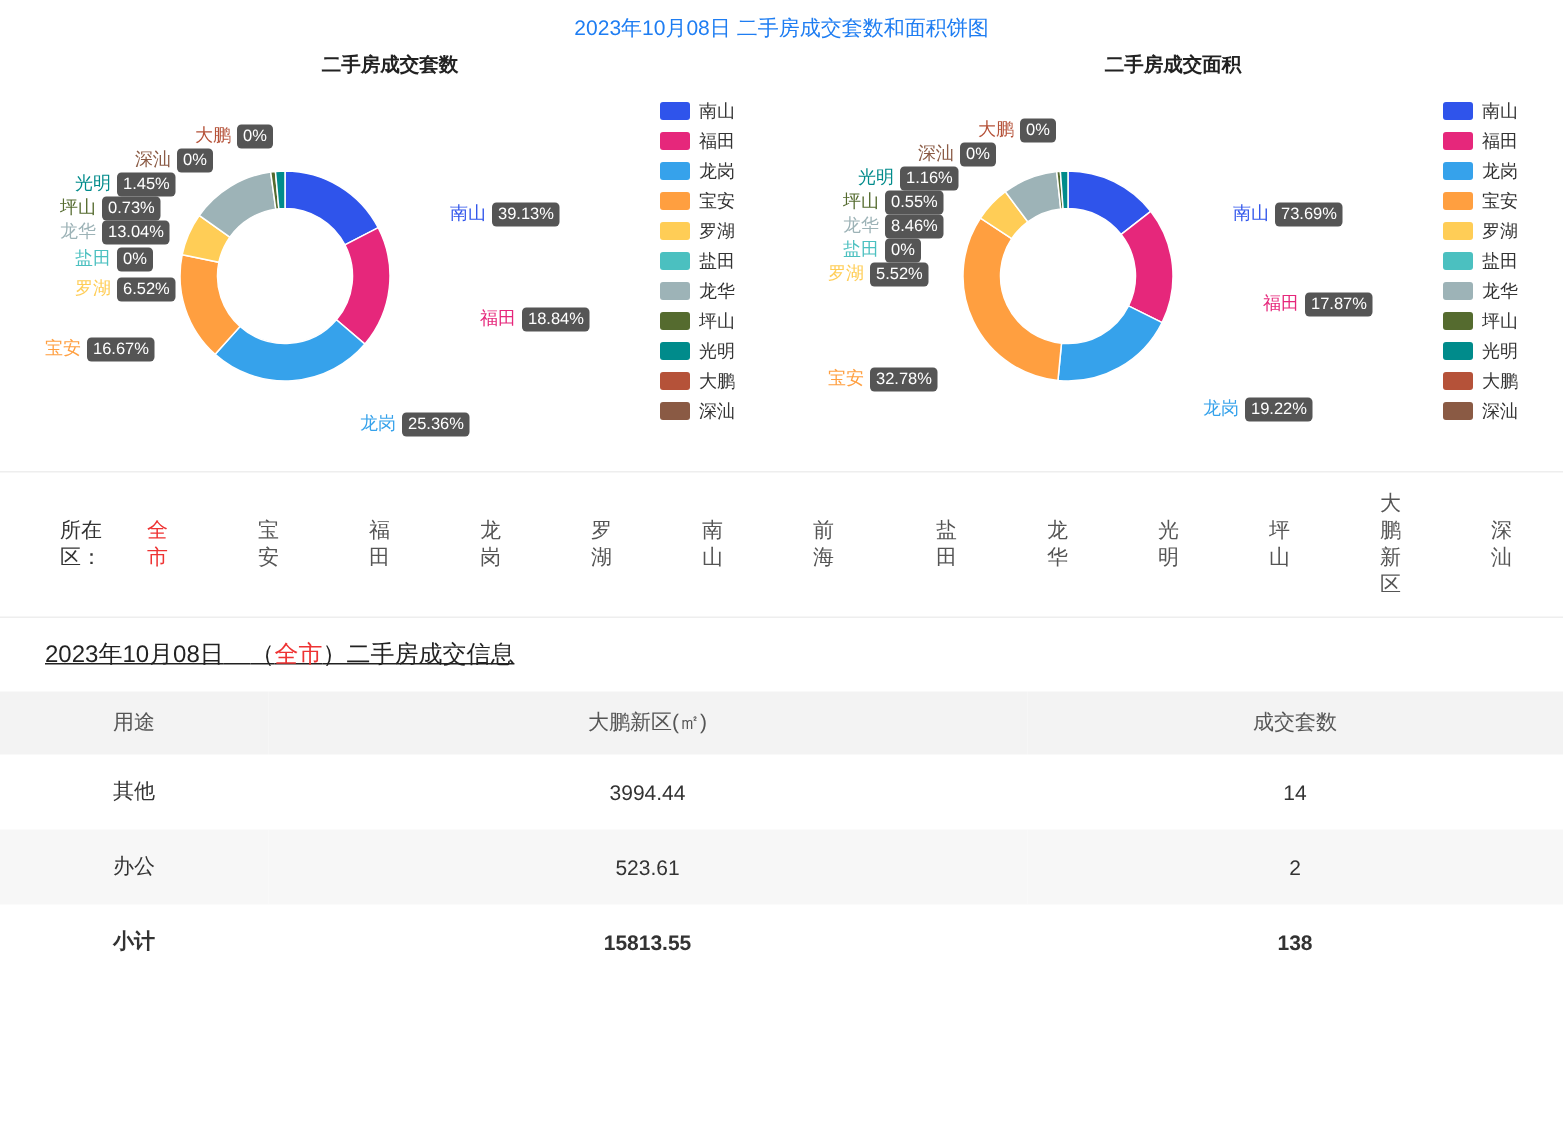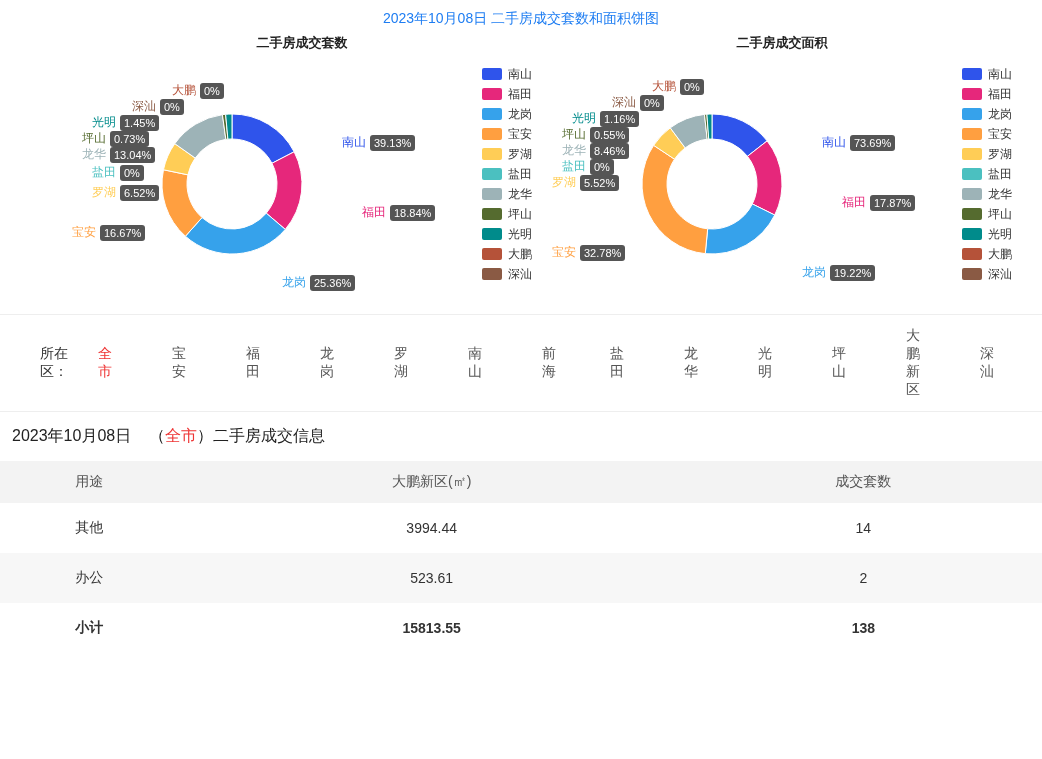--- a/index.html
+++ b/index.html
@@ -11,21 +11,21 @@
     width: 1042px;
   }
   .page-title {
     text-align: center;
     color: #1e7df2;
     font-size: 14px;
     padding: 10px 0 6px;
   }
   .charts-row {
     display: flex;
-    justify-content: flex-end;
+    justify-content: space-between;
     padding: 0 20px 10px;
   }
   .chart-wrap {
     position: relative;
     width: 480px;
     height: 260px;
   }
   .chart-title {
     position: absolute;
     top: 0;
@@ -73,23 +73,24 @@
     border-bottom: 1px solid #eee;
     font-size: 14px;
     color: #555;
     margin-top: 10px;
   }
   .tabs .label { color: #333; }
   .tabs .tab { cursor: pointer; }
   .tabs .tab.active { color: #e33; }
 
   .section-title {
-    padding: 14px 12px;
+    padding: 14px 30px;
     font-size: 16px;
     color: #222;
+    text-decoration: underline;
   }
   .section-title .red { color: #e33; }
 
   table.data {
     width: 100%;
     border-collapse: collapse;
     text-align: center;
     font-size: 14px;
   }
   table.data th {
@@ -331,21 +332,21 @@
 
 <div class="tabs">
   <span class="label">所在区：</span>
   <span id="tabs-container" style="display: contents;"></span>
 <span class="tab active" style="margin-right: 30px;">全市</span>
     <span class="tab" style="margin-right: 30px;">宝安</span>
     <span class="tab" style="margin-right: 30px;">福田</span>
     <span class="tab" style="margin-right: 30px;">龙岗</span>
     <span class="tab" style="margin-right: 30px;">罗湖</span>
     <span class="tab" style="margin-right: 30px;">南山</span>
-    <span class="tab" style="margin-right: 24px;">前海</span>
+    <span class="tab" style="margin-right: 38px;">前海</span>
     <span class="tab" style="margin-right: 30px;">盐田</span>
     <span class="tab" style="margin-right: 30px;">龙华</span>
     <span class="tab" style="margin-right: 30px;">光明</span>
     <span class="tab" style="margin-right: 30px;">坪山</span>
     <span class="tab" style="margin-right: 30px;">大鹏新区</span>
     <span class="tab" style="margin-right: 30px;">深汕</span>
   </div>
 
 <div class="section-title">
   <span>2023年10月08日</span>

